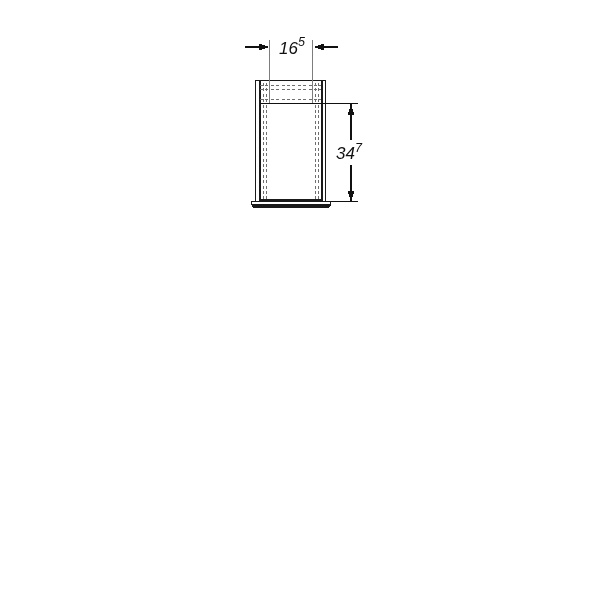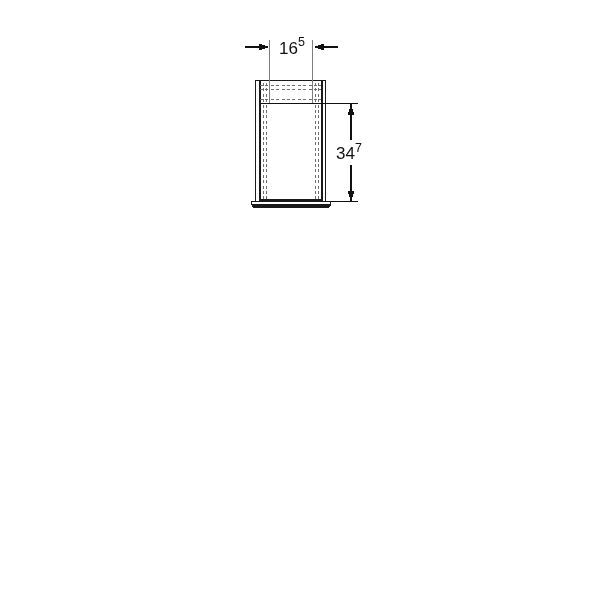--- a/index.html
+++ b/index.html
@@ -8,20 +8,21 @@
     width: 600px;
     height: 600px;
     background: #ffffff;
     font-family: "Liberation Sans", sans-serif;
   }
   .drawing-wrap {
     position: relative;
     width: 496px;
     height: 600px;
     overflow: hidden;
+    font-style: italic;
   }
   svg text {
     font-family: "Liberation Sans", sans-serif;
     font-size: 17px;
   }
   svg .sup {
     font-size: 12.5px;
   }
   line, path, polygon { vector-effect: non-scaling-stroke; }
 </style>

